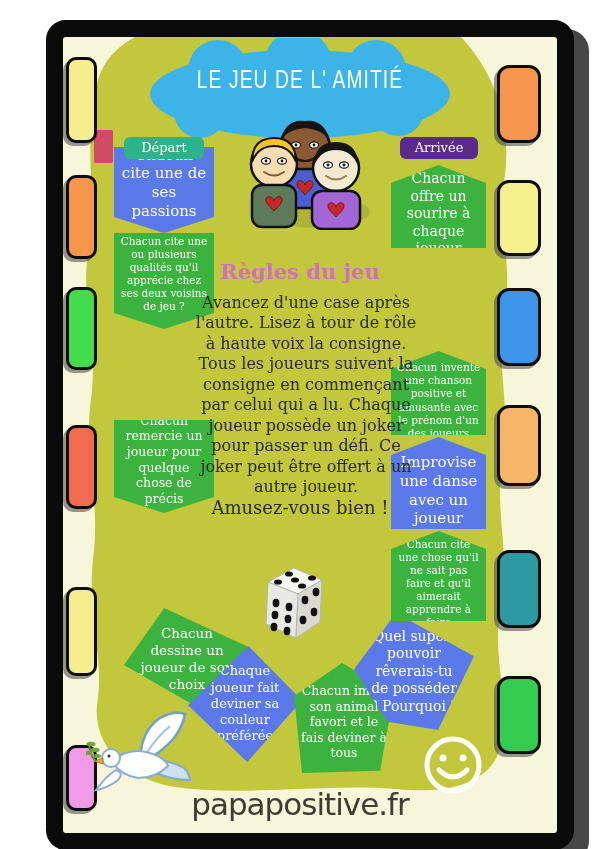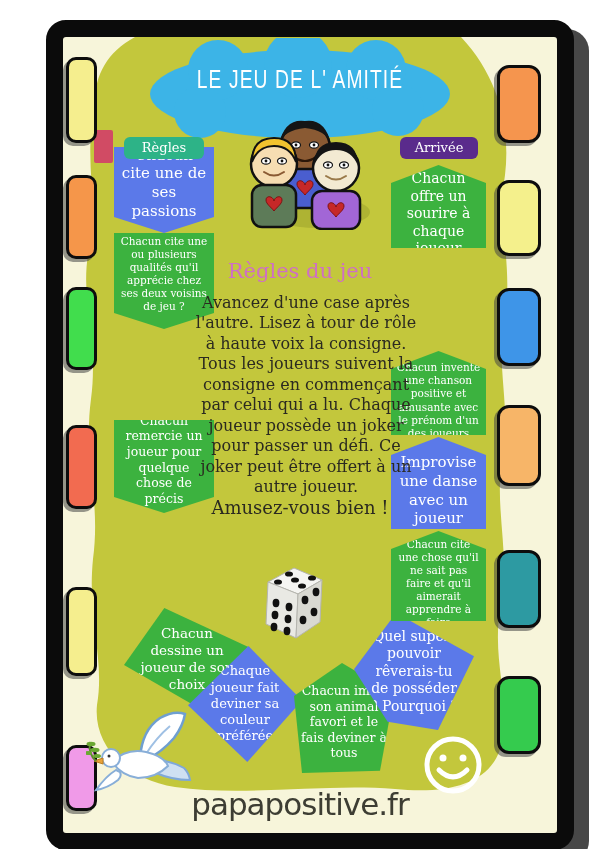--- a/index.html
+++ b/index.html
@@ -41,21 +41,21 @@
   #cardR5{left:391px;top:531px;width:95px;height:90px;font-size:10.5px;}
   #cardB1{left:124px;top:608px;width:126px;height:102px;font-size:13.5px;
           clip-path:polygon(32% 0%,100% 39%,62% 100%,0% 56%);padding:10px 16px;}
   #cardB2{left:188px;top:646px;width:114px;height:116px;font-size:13px;
           clip-path:polygon(53% 0%,100% 47%,52% 100%,0% 51%);padding:16px 10px;}
   #cardB3{left:294px;top:663px;width:100px;height:110px;font-size:12.5px;
           clip-path:polygon(48% 0%,100% 28%,86% 98%,8% 100%,0% 30%);padding:16px 6px 8px;}
   #cardB4{left:354px;top:613px;width:120px;height:117px;font-size:14px;
           clip-path:polygon(35% 0%,100% 37%,70% 100%,28% 93%,0% 48%);padding:12px 16px;}
   .rules-heading{position:absolute;left:190px;top:259px;width:220px;z-index:5;
-        text-align:center;color:var(--heading-pink);font-size:21px;font-weight:normal;}
+        text-align:center;color:var(--heading-pink);font-size:21px;font-weight:bold;}
   .rules-text{position:absolute;left:186px;top:293px;width:228px;z-index:5;
         text-align:center;color:var(--rules-ink);font-size:16px;line-height:1.28;margin-left:6px;}
   .rules-closing{position:absolute;left:186px;top:497px;width:228px;z-index:5;
         text-align:center;color:var(--rules-ink);font-size:18px;}
   .decor{position:absolute;z-index:6;}
   #red-accent{left:94px;top:130px;width:19px;height:33px;background:#d14b64;z-index:4;
         position:absolute;border-radius:2px;}
   .website{position:absolute;left:150px;top:786px;width:300px;z-index:6;text-align:center;
         font-family:"DejaVu Sans",sans-serif;font-weight:normal;font-size:31px;
         color:#3d3d33;letter-spacing:-1px;}
@@ -113,21 +113,21 @@
     <path d="M76,54 Q76,30 98,30 Q120,30 120,54 Q114,38 98,38 Q82,38 76,54 Z" fill="#141414"></path>
     <ellipse cx="90" cy="53" rx="4.5" ry="3.2" fill="#fff" stroke="#111" stroke-width="1.2"></ellipse>
     <ellipse cx="106" cy="53" rx="4.5" ry="3.2" fill="#fff" stroke="#111" stroke-width="1.2"></ellipse>
     <circle cx="90" cy="53" r="1.4" fill="#111"></circle>
       <circle cx="106" cy="53" r="1.4" fill="#111"></circle>
     <path d="M88,64 Q98,71 108,64" fill="none" stroke="#9a7a4a" stroke-width="2" stroke-linecap="round"></path>
     <rect x="74" y="79" width="48" height="38" rx="10" fill="#a266d6" stroke="#111" stroke-width="2.5"></rect>
     <path transform="translate(98,92)" d="M0,3 C-1,-2 -8,-3 -8,2 C-8,6 -3,9 0,13 C3,9 8,6 8,2 C8,-3 1,-2 0,3 Z" fill="#c62828" stroke="#7e1111"></path>
   </svg>
 
-  <div class="pill" id="start-badge">Règles</div>
+  <div class="pill" id="start-badge">Départ</div>
   <div class="pill" id="finish-badge">Arrivée</div>
 
   <div class="card blue down" id="cardL1">
       <span>Chacun cite une de ses passions</span>
     </div>
   <div class="card green down" id="cardL2">
       <span>Chacun cite une ou plusieurs qualités qu'il apprécie chez ses deux voisins de jeu ?</span>
     </div>
   <div class="card green down" id="cardL4">
       <span>Chacun remercie un joueur pour quelque chose de précis</span>

